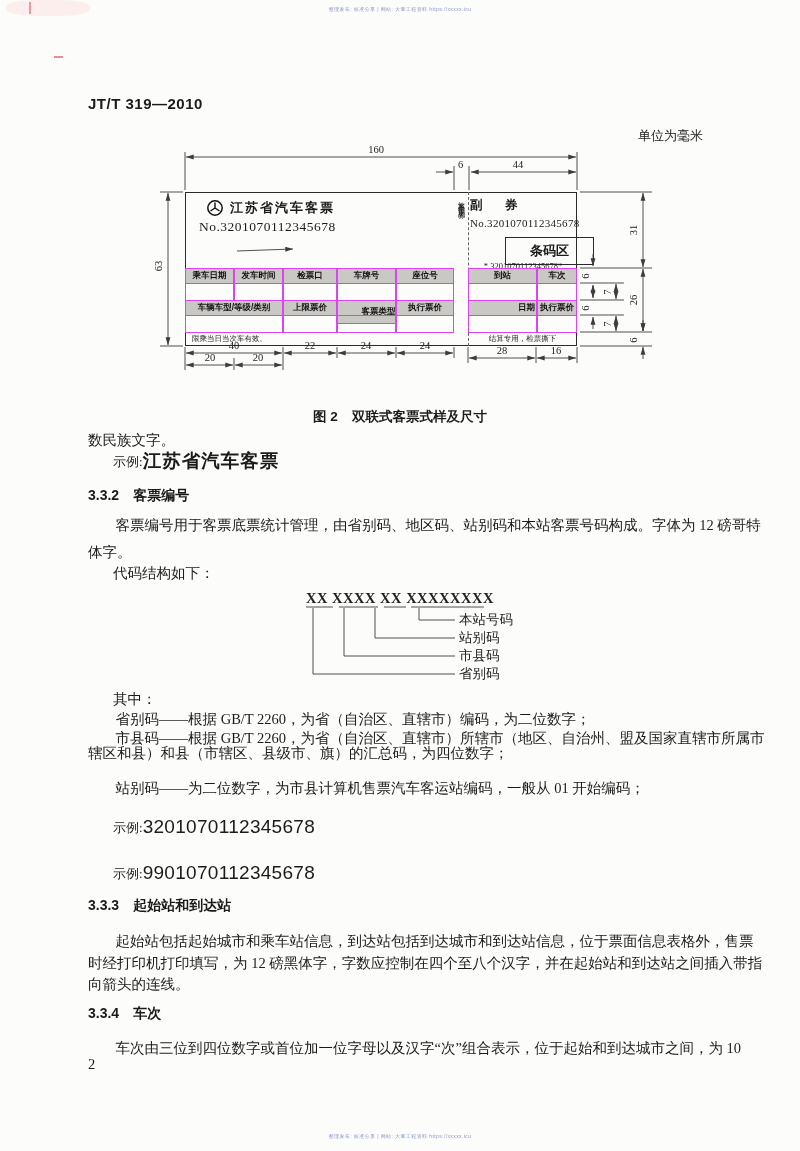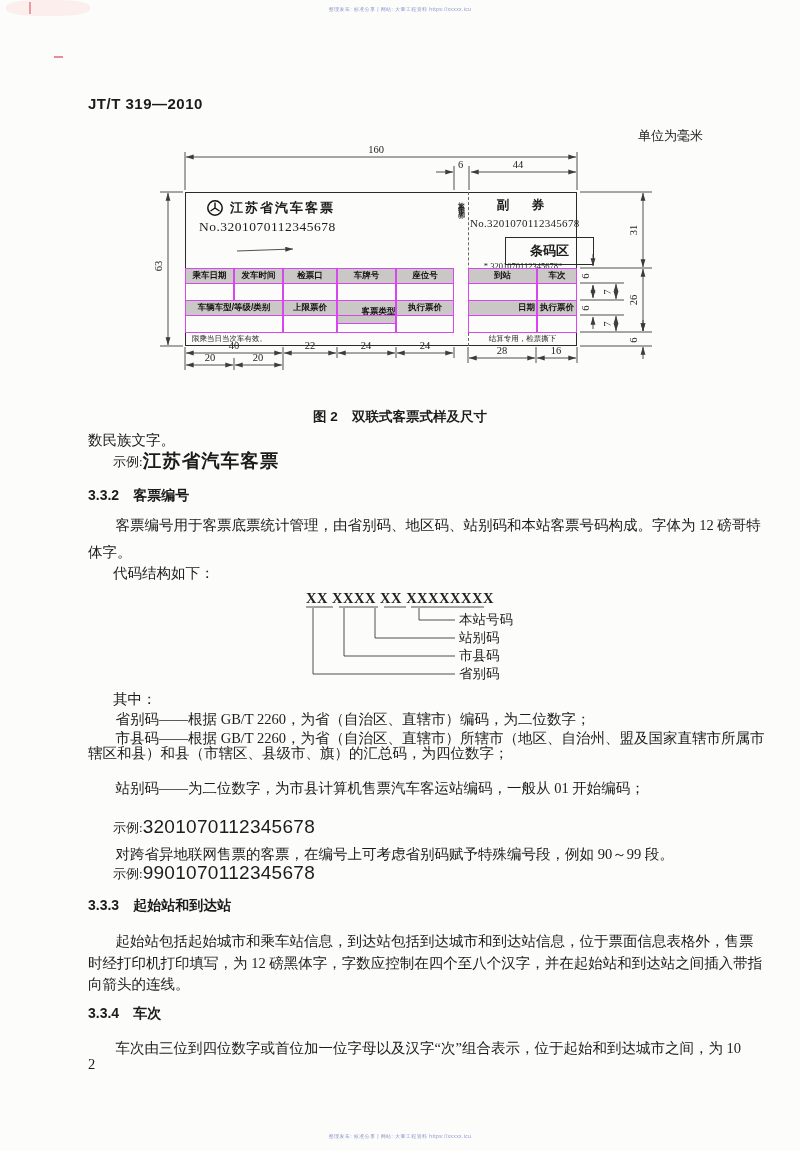--- a/index.html
+++ b/index.html
@@ -32,21 +32,21 @@
   .cell{position:absolute;box-sizing:border-box;border:1px solid #d946ef;
         font-family:"Liberation Sans",sans-serif;font-weight:bold;font-size:8.5px;color:#111;
         display:flex;align-items:center;justify-content:center;overflow:hidden;white-space:nowrap;}
   .gray{background:#c9c8c4;}
   .tk-title{left:230px;top:199px;font-family:"Liberation Sans",sans-serif;font-weight:bold;font-size:13px;letter-spacing:2px;}
   .tk-no{left:199px;top:219px;font-size:13.5px;letter-spacing:.5px;}
   .tk-note{left:192px;top:334px;font-size:7.5px;}
   .strip{left:455px;top:196px;width:12px;height:146px;writing-mode:vertical-rl;
          font-size:7px;letter-spacing:1.5px;text-align:left;line-height:12px;}
   .perf{left:468px;top:192px;width:0;height:154px;border-left:1.3px dashed #666;}
-  .sub-title{left:470px;top:197px;width:106px;text-align:center;font-weight:bold;font-size:12.5px;letter-spacing:5px;font-family:"Liberation Sans",sans-serif;}
+  .sub-title{left:470px;top:197px;width:106px;text-align:left;font-weight:bold;font-size:12.5px;letter-spacing:5px;font-family:"Liberation Sans",sans-serif;}
   .sub-no{left:470px;top:217px;width:106px;text-align:center;font-size:11px;letter-spacing:.3px;}
   .bc-box{left:505px;top:237px;width:89px;height:28px;border:1.2px solid #2a2a2a;box-sizing:border-box;
           display:flex;align-items:center;justify-content:center;font-family:"Liberation Sans",sans-serif;font-weight:bold;font-size:13px;}
   .bc-num{left:470px;top:261px;width:106px;text-align:center;font-size:8.5px;}
   .sub-note{left:468px;top:334px;width:109px;text-align:center;font-size:7.5px;}
 
   svg text{font-family:"Liberation Serif",serif;font-size:10.5px;fill:#222;}
   svg .big{font-size:14.5px;font-weight:bold;letter-spacing:.5px;}
   svg .lbl{font-size:13.5px;}
   svg line,svg polyline,svg path.ln{stroke:#3c3c3c;stroke-width:.9;fill:none;}
@@ -230,21 +230,20 @@
   </svg>
 
   <div class="abs body-p" style="left:113px;top:688px;">其中：</div>
   <div class="abs body-p ind" style="left:88px;top:708px;width:680px;">省别码——根据 GB/T 2260，为省（自治区、直辖市）编码，为二位数字；</div>
   <div class="abs body-p ind" style="left:88px;top:731px;width:680px;line-height:15px;">市县码——根据 GB/T 2260，为省（自治区、直辖市）所辖市（地区、自治州、盟及国家直辖市所属市辖区和县）和县（市辖区、县级市、旗）的汇总码，为四位数字；</div>
   <div class="abs body-p ind" style="left:88px;top:777px;width:680px;">站别码——为二位数字，为市县计算机售票汽车客运站编码，一般从 01 开始编码；</div>
 
   <div class="abs" style="left:113px;top:816px;">
     <span class="ex-label">示例:</span><span class="ex-value">3201070112345678</span>
   </div>
-  <div class="abs body-p ind" style="left:88px;top:843px;width:680px;">对跨省异地联网售票的客票，在编号上可考虑省别码赋予特殊编号段，例如 90～99 段。</div>
   <div class="abs" style="left:113px;top:862px;">
     <span class="ex-label">示例:</span><span class="ex-value">9901070112345678</span>
   </div>
 
   <div class="abs" style="left:88px;top:896px;">
     <span class="h-num">3.3.3</span><span class="h-title">起始站和到达站</span>
   </div>
   <div class="abs body-p ind" style="left:88px;top:931px;width:676px;line-height:21.5px;">起始站包括起始城市和乘车站信息，到达站包括到达城市和到达站信息，位于票面信息表格外，售票时经打印机打印填写，为 12 磅黑体字，字数应控制在四个至八个汉字，并在起始站和到达站之间插入带指向箭头的连线。</div>
 
   <div class="abs" style="left:88px;top:1004px;">

